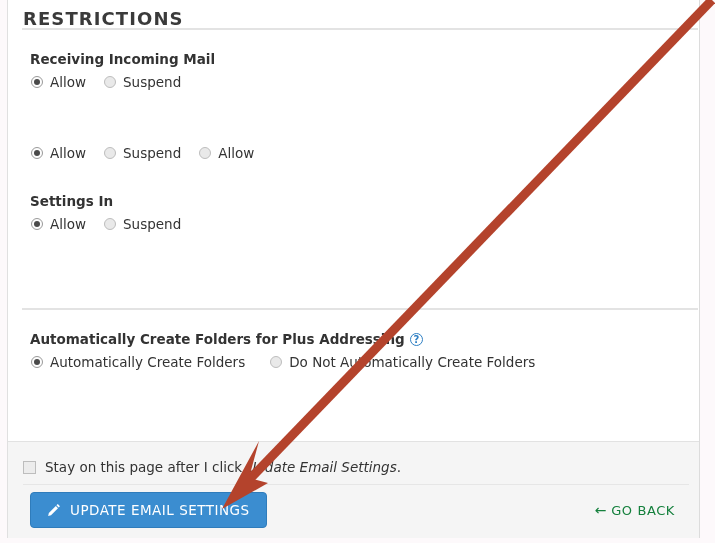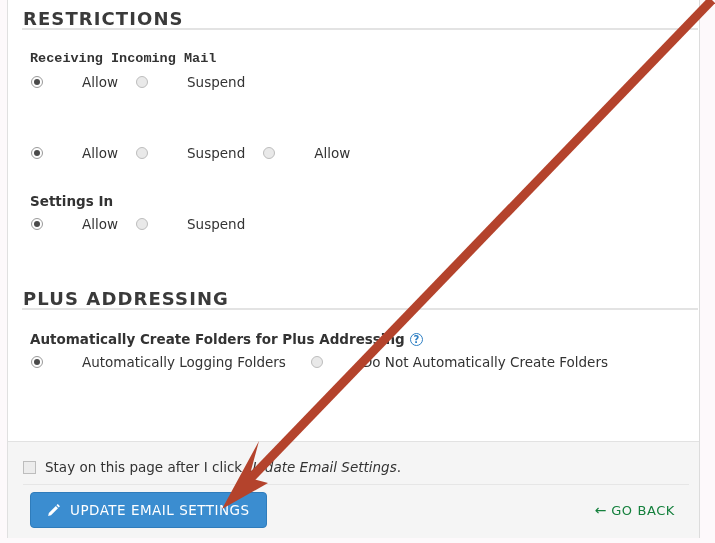--- a/index.html
+++ b/index.html
@@ -60,21 +60,20 @@
     position: absolute;
     display: flex;
     align-items: center;
     white-space: nowrap;
   }
   .radio-opt {
     display: flex;
     align-items: center;
     margin-right: 18px;
     cursor: default;
-    gap: 32px;
   }
   .radio {
     width: 12px;
     height: 12px;
     border-radius: 50%;
     border: 1px solid #bdbdbd;
     background: #e9e9e9;
     box-sizing: border-box;
     display: inline-block;
     position: relative;
@@ -207,21 +206,21 @@
 </head>
 <body>
 
 <div class="panel">
 
   <div class="panel-body">
 
     <div class="section-title" style="left:15px; top:10px;">RESTRICTIONS</div>
     <div class="section-rule" style="top:30px;"></div>
 
-    <div class="field-label" style="left:22px; top:53px;font-family:Liberation Mono, monospace;">Receiving Incoming Mail</div>
+    <div class="field-label" style="left:22px; top:53px;">Receiving Incoming Mail</div>
     <div class="radio-row" style="left:23px; top:76px;">
       <label class="radio-opt">
         <span class="radio checked"></span>
         <span class="radio-label">Allow</span>
       </label>
       <label class="radio-opt">
         <span class="radio"></span>
         <span class="radio-label">Suspend</span>
       </label>
     </div>
@@ -246,30 +245,29 @@
       <label class="radio-opt">
         <span class="radio checked"></span>
         <span class="radio-label">Allow</span>
       </label>
       <label class="radio-opt">
         <span class="radio"></span>
         <span class="radio-label">Suspend</span>
       </label>
     </div>
 
-    <div class="section-title" style="left:15px; top:290px;">PLUS ADDRESSING</div>
     <div class="section-rule" style="top:310px;"></div>
 
     <div class="field-label" style="left:22px; top:333px;">
       <span>Automatically Create Folders for Plus Addressing</span><span class="help-icon">?</span>
     </div>
     <div class="radio-row" style="left:23px; top:356px;">
       <label class="radio-opt">
         <span class="radio checked"></span>
-        <span class="radio-label">Automatically Logging Folders</span>
+        <span class="radio-label">Automatically Create Folders</span>
       </label>
       <label class="radio-opt" style="margin-left:7px;">
         <span class="radio"></span>
         <span class="radio-label">Do Not Automatically Create Folders</span>
       </label>
     </div>
 
   </div>
 
   <div class="panel-footer">

